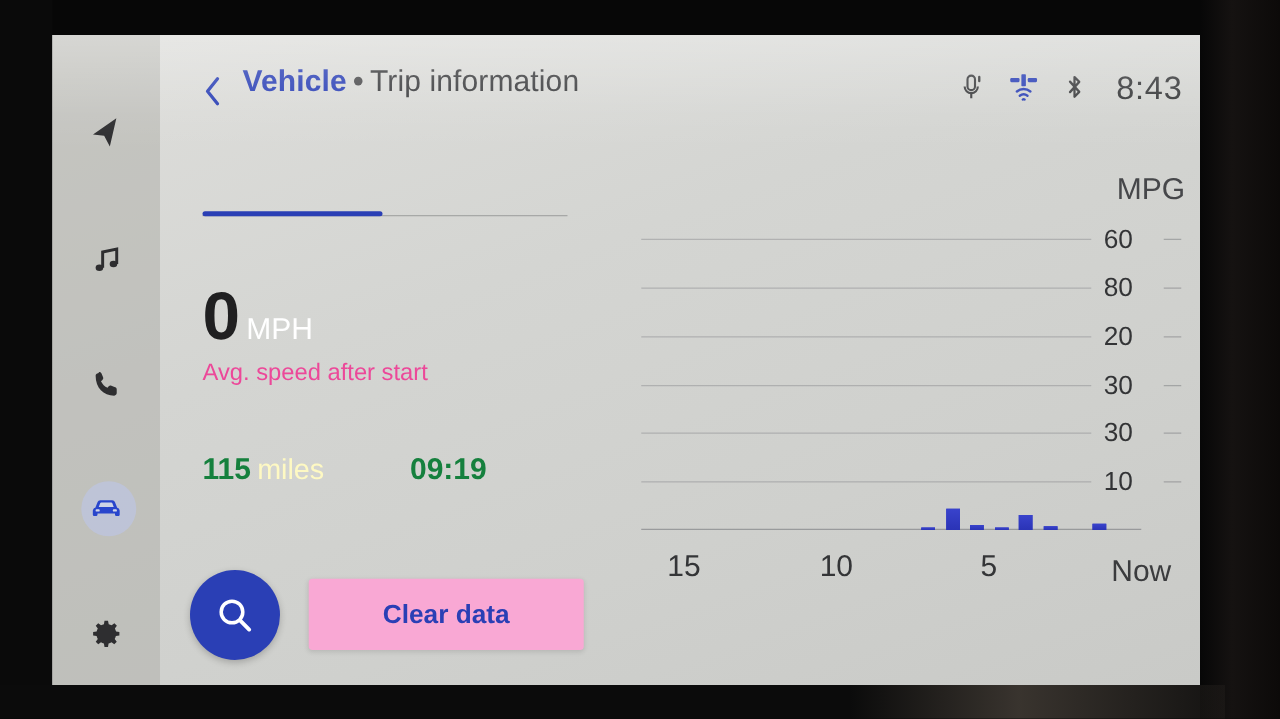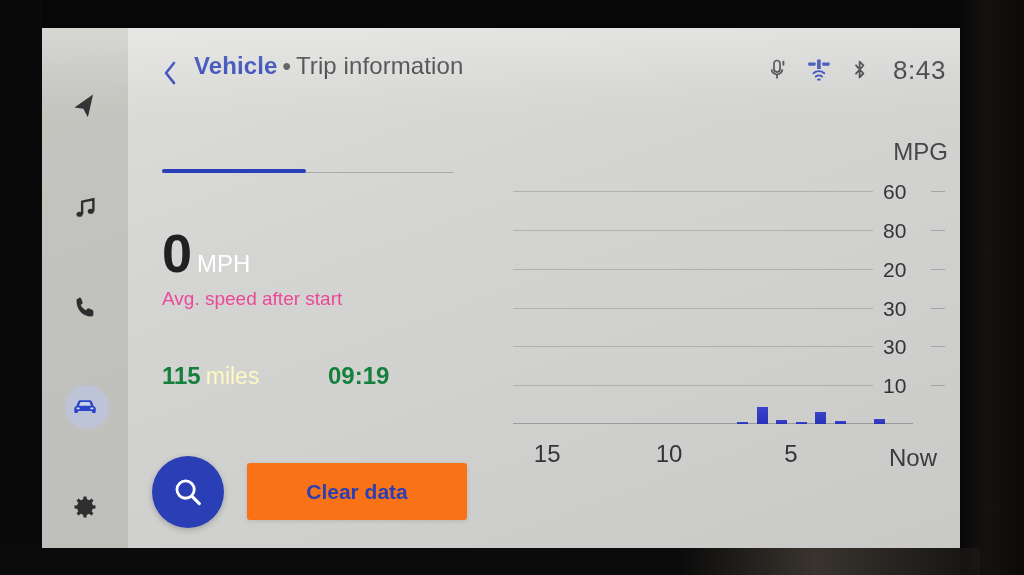--- a/index.html
+++ b/index.html
@@ -81,21 +81,21 @@
   .stat-cell .lbl { font-size:22px; color:#3b3b3d; margin-top:9px; }
 
   
   .fab {
     position:absolute; left:24px; top:428px; width:72px; height:72px; border-radius:50%;
     background:#2a3fb5; display:flex; align-items:center; justify-content:center;
     box-shadow:0 2px 6px rgba(0,0,0,.22);
   }
   .clear-btn {
     position:absolute; left:119px; top:435px; width:220px; height:57px;
-    background:#f97316; border-radius:3px;
+    background:#f9a8d4; border-radius:3px;
     display:flex; align-items:center; justify-content:center;
     box-shadow:0 1px 4px rgba(0,0,0,.12);
   }
   .clear-btn span { font-size:21px; font-weight:700; color:#2a3fb5; }
 
   
   .chart { position:absolute; left:340px; top:110px; width:480px; height:330px; }
   .y-title { position:absolute; right:0; top:0; font-size:24px; color:#46474a; }
   .plot { position:absolute; left:45px; top:34px; width:360px; height:252px; }
   .gridline { position:absolute; left:0; width:100%; height:1px; background:rgba(120,122,126,.38); }

